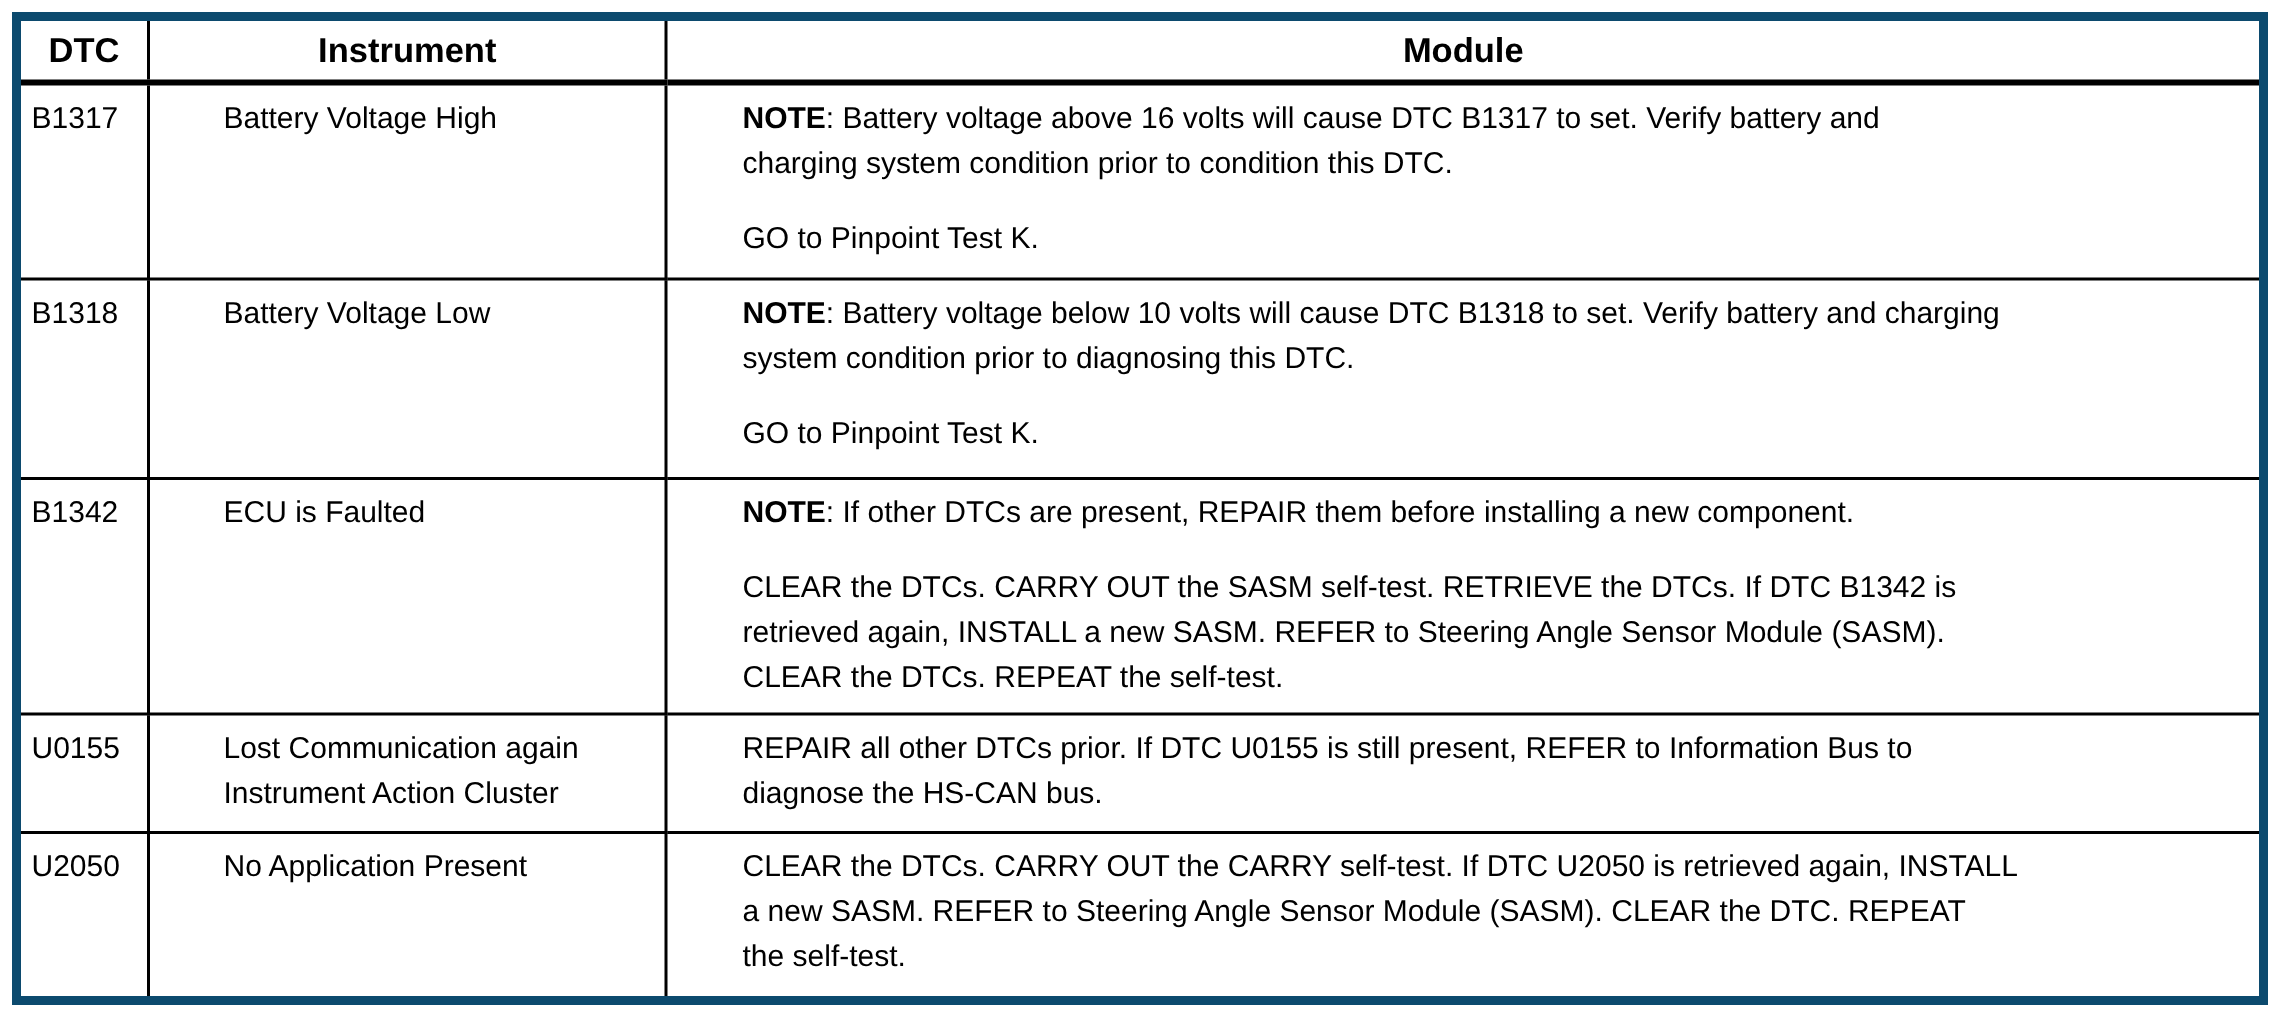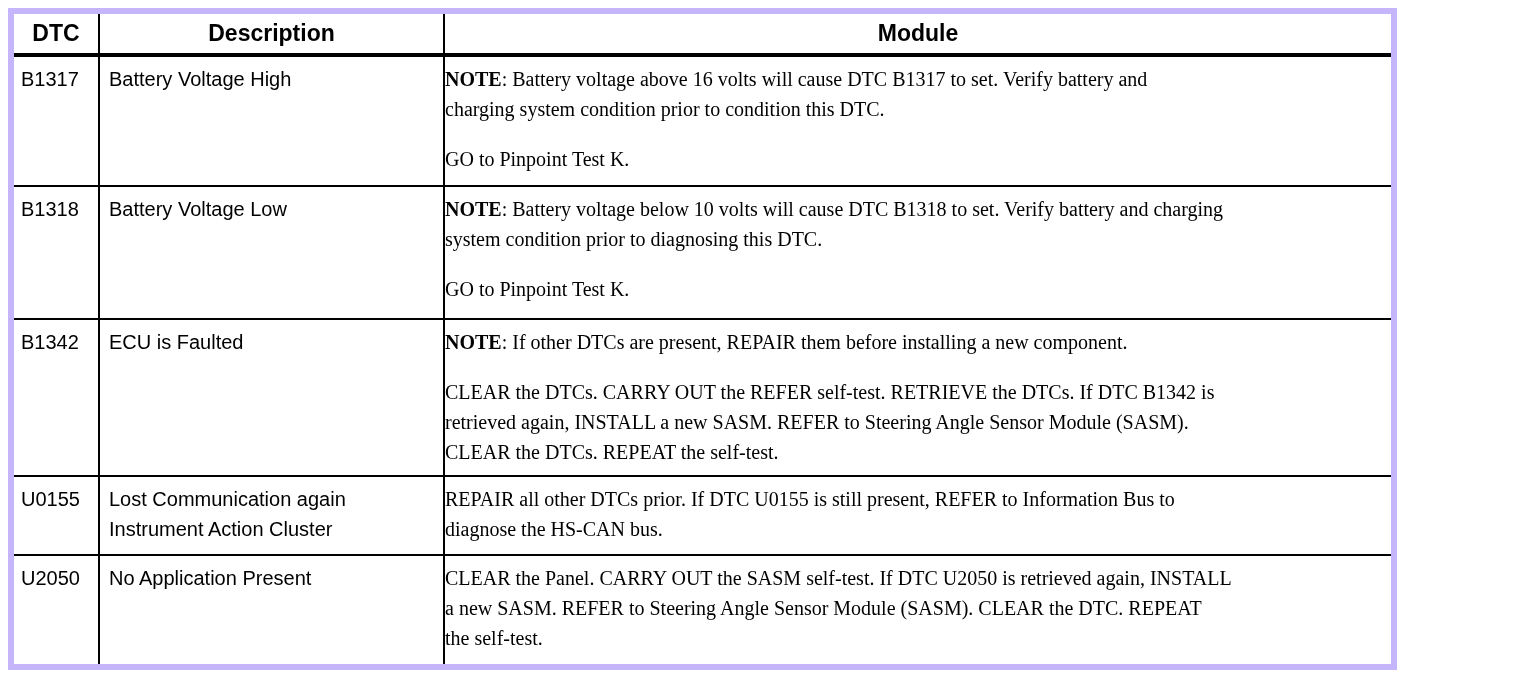--- a/index.html
+++ b/index.html
@@ -11,24 +11,24 @@
   }
   .page {
     width: 1520px;
     height: 676px;
     background: #ffffff;
     box-sizing: border-box;
     padding: 8px;
   }
   table.dtc-table {
     border-collapse: collapse;
-    width: 1389px;
+    width: 1504px;
     table-layout: fixed;
     background: #ffffff;
-    border: 6px solid #c4b5fd;
+    border: 6px solid #0c4a6e;
   }
   col.col-dtc   { width: 88px; }
   col.col-desc  { width: 345px; }
   col.col-action{ width: auto; }
 
   th, td {
     border: 2px solid #000000;
     vertical-align: top;
     text-align: left;
     box-sizing: border-box;
@@ -42,23 +42,23 @@
     vertical-align: middle;
     height: 44px;
     padding: 4px 6px;
   }
   tbody td {
     font-size: 20px;
     line-height: 30px;
     padding: 7px 8px 7px 9px;
   }
   td.cell-dtc { padding-left: 7px; white-space: nowrap; }
-  td.cell-action { padding-left: 0; font-family: Liberation Serif, serif; }
+  td.cell-action { padding-left: 10px; }
 
-  .line { white-space: nowrap; }
+  .line { white-space: nowrap; margin-left: 40px; }
   .para + .para { margin-top: 20px; }
 
   
   tbody tr:nth-child(1) { height: 131px; }
   tbody tr:nth-child(2) { height: 133px; }
   tbody tr:nth-child(3) { height: 157px; }
   tbody tr:nth-child(4) { height: 79px; }
   tbody tr:nth-child(5) { height: 112px; }
 </style>
 </head>
@@ -67,21 +67,21 @@
 <div class="page">
   <table class="dtc-table">
     <colgroup>
       <col class="col-dtc">
       <col class="col-desc">
       <col class="col-action">
     </colgroup>
     <thead>
       <tr>
         <th>DTC</th>
-        <th>Description</th>
+        <th>Instrument</th>
         <th>Module</th>
       </tr>
     </thead>
     <tbody>
 
     <tr>
           <td class="cell-dtc">B1317</td>
           <td class="cell-desc">
             <div class="line">Battery Voltage High</div>
           </td>
@@ -113,21 +113,21 @@
         <tr>
           <td class="cell-dtc">B1342</td>
           <td class="cell-desc">
             <div class="line">ECU is Faulted</div>
           </td>
           <td class="cell-action">
             <div class="para">
               <div class="line"><b>NOTE</b>: If other DTCs are present, REPAIR them before installing a new component.</div>
             </div>
             <div class="para">
-              <div class="line">CLEAR the DTCs. CARRY OUT the REFER self-test. RETRIEVE the DTCs. If DTC B1342 is</div>
+              <div class="line">CLEAR the DTCs. CARRY OUT the SASM self-test. RETRIEVE the DTCs. If DTC B1342 is</div>
               <div class="line">retrieved again, INSTALL a new SASM. REFER to Steering Angle Sensor Module (SASM).</div>
               <div class="line">CLEAR the DTCs. REPEAT the self-test.</div>
             </div>
           </td>
         </tr>
         <tr>
           <td class="cell-dtc">U0155</td>
           <td class="cell-desc">
             <div class="line">Lost Communication again</div>
             <div class="line">Instrument Action Cluster</div>
@@ -139,21 +139,21 @@
             </div>
           </td>
         </tr>
         <tr>
           <td class="cell-dtc">U2050</td>
           <td class="cell-desc">
             <div class="line">No Application Present</div>
           </td>
           <td class="cell-action">
             <div class="para">
-              <div class="line">CLEAR the Panel. CARRY OUT the SASM self-test. If DTC U2050 is retrieved again, INSTALL</div>
+              <div class="line">CLEAR the DTCs. CARRY OUT the CARRY self-test. If DTC U2050 is retrieved again, INSTALL</div>
               <div class="line">a new SASM. REFER to Steering Angle Sensor Module (SASM). CLEAR the DTC. REPEAT</div>
               <div class="line">the self-test.</div>
             </div>
           </td>
         </tr>
       </tbody>
   </table>
 </div>
 
 </body></html>

